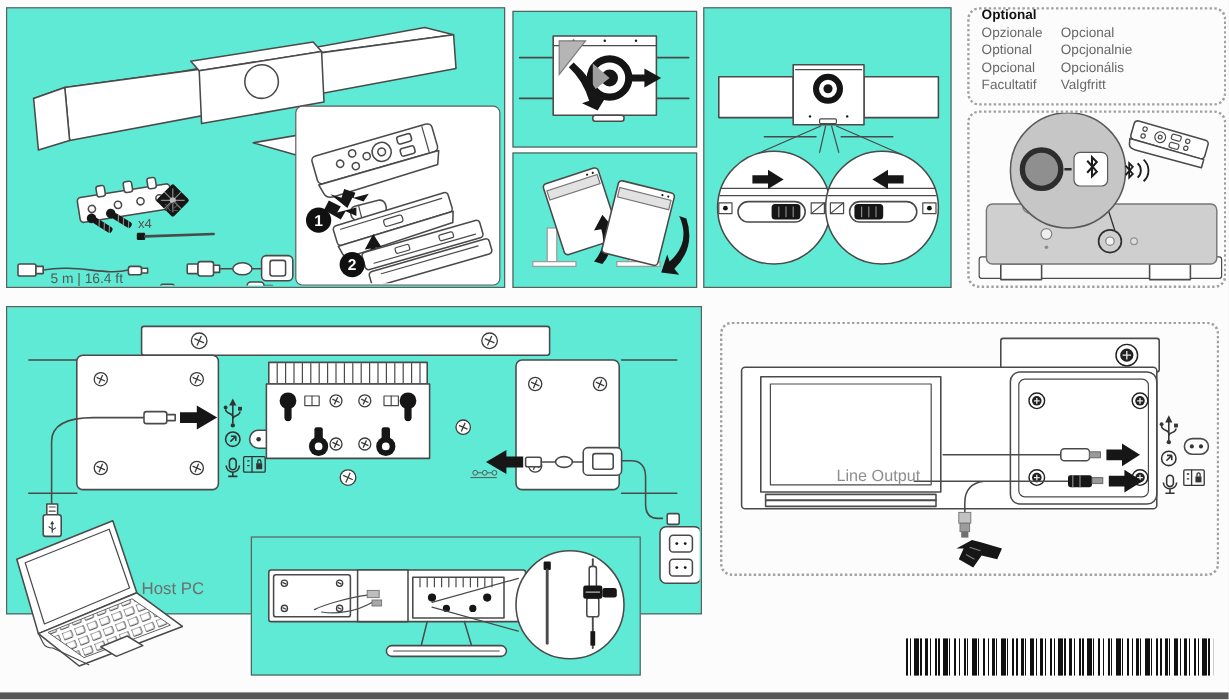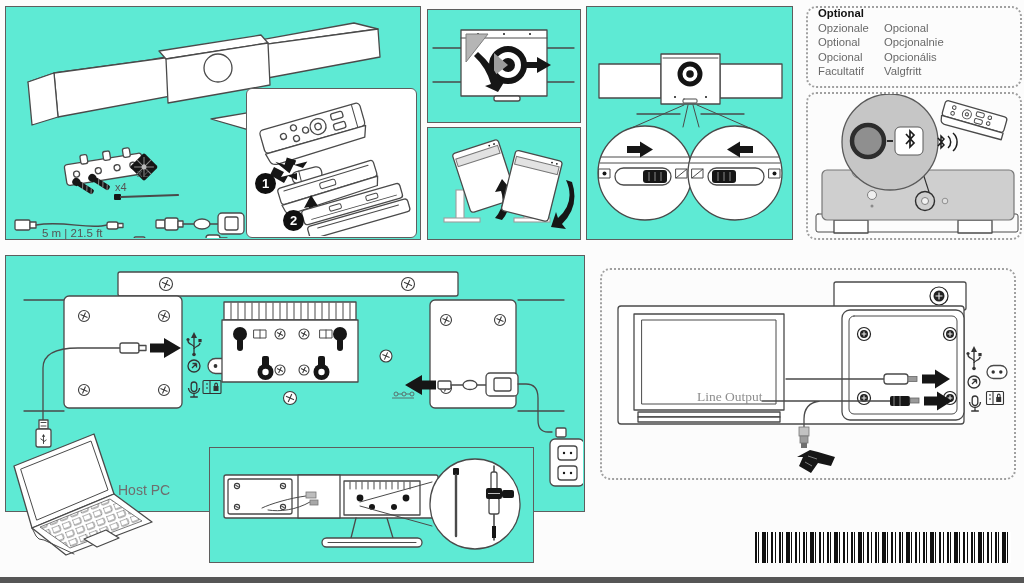--- a/index.html
+++ b/index.html
@@ -123,21 +123,21 @@
 
       <g>
         <rect x="128" y="230" width="11" height="8" rx="1.5" class="wh"></rect>
         <path class="ln" d="M139,234 H200"></path>
         <rect x="200" y="228" width="14" height="12" rx="3" class="wh"></rect>
         <path class="ln" d="M214,231 h7 M214,237 h7"></path>
       </g>
     </svg>
     <span class="lbl qty" style="left:109px;top:174px;">x4</span>
     <span class="lbl qty" style="left:131px;top:160px;">x2</span>
-    <span class="lbl len" style="left:36px;top:220px;">5 m | 21.5 ft</span>
+    <span class="lbl len" style="left:36px;top:220px;">5 m | 16.4 ft</span>
   </section>
 
   <section class="panel rounded" id="p-remote" style="left:246px;top:88px;width:171px;height:150px;background:#fff;">
     <svg class="art" width="168" height="147" viewBox="0 0 168 147">
 
       <g transform="translate(12,42) rotate(-16)">
         <rect x="0" y="0" width="104" height="24" rx="4" class="wh"></rect>
         <path class="wh" d="M0,24 L2,32 Q3,37 10,37 L100,35 L104,24 Z"></path>
         <circle class="ln" cx="58" cy="12" r="8"></circle>
           <circle class="ln" cx="58" cy="12" r="3.2"></circle>
@@ -590,21 +590,21 @@
           <rect class="wh" x="279" y="50" width="10" height="16" rx="2"></rect>
           <rect x="276" y="40" width="16" height="11" rx="2" class="bk"></rect>
           <rect x="292" y="42" width="12" height="8" rx="2" class="bk"></rect>
           <line x1="278" y1="45.5" x2="290" y2="45.5" stroke="#bbb" stroke-width="1"></line>
           <rect x="282" y="78" width="4" height="12" class="bk"></rect>
         </g>
       </svg>
     </section>
   </section>
 
-  <section class="panel dotted" id="p-lineout" style="left:600px;top:268px;width:416px;height:212px;font-family:Liberation Serif, serif;">
+  <section class="panel dotted" id="p-lineout" style="left:600px;top:268px;width:416px;height:212px;">
     <svg class="art" width="412" height="208" viewBox="0 0 412 208">
 
       <rect class="wh" x="232" y="12" width="132" height="28" rx="2"></rect>
       <g class="scrwd" transform="translate(337,26)">
           <circle class="o" r="9"></circle>
           <circle class="i" r="5.5"></circle>
           <path d="M-3.5,0 H3.5 M0,-3.5 V3.5"></path>
         </g>
 
       <rect class="wh" x="16" y="36" width="346" height="118" rx="3"></rect>

